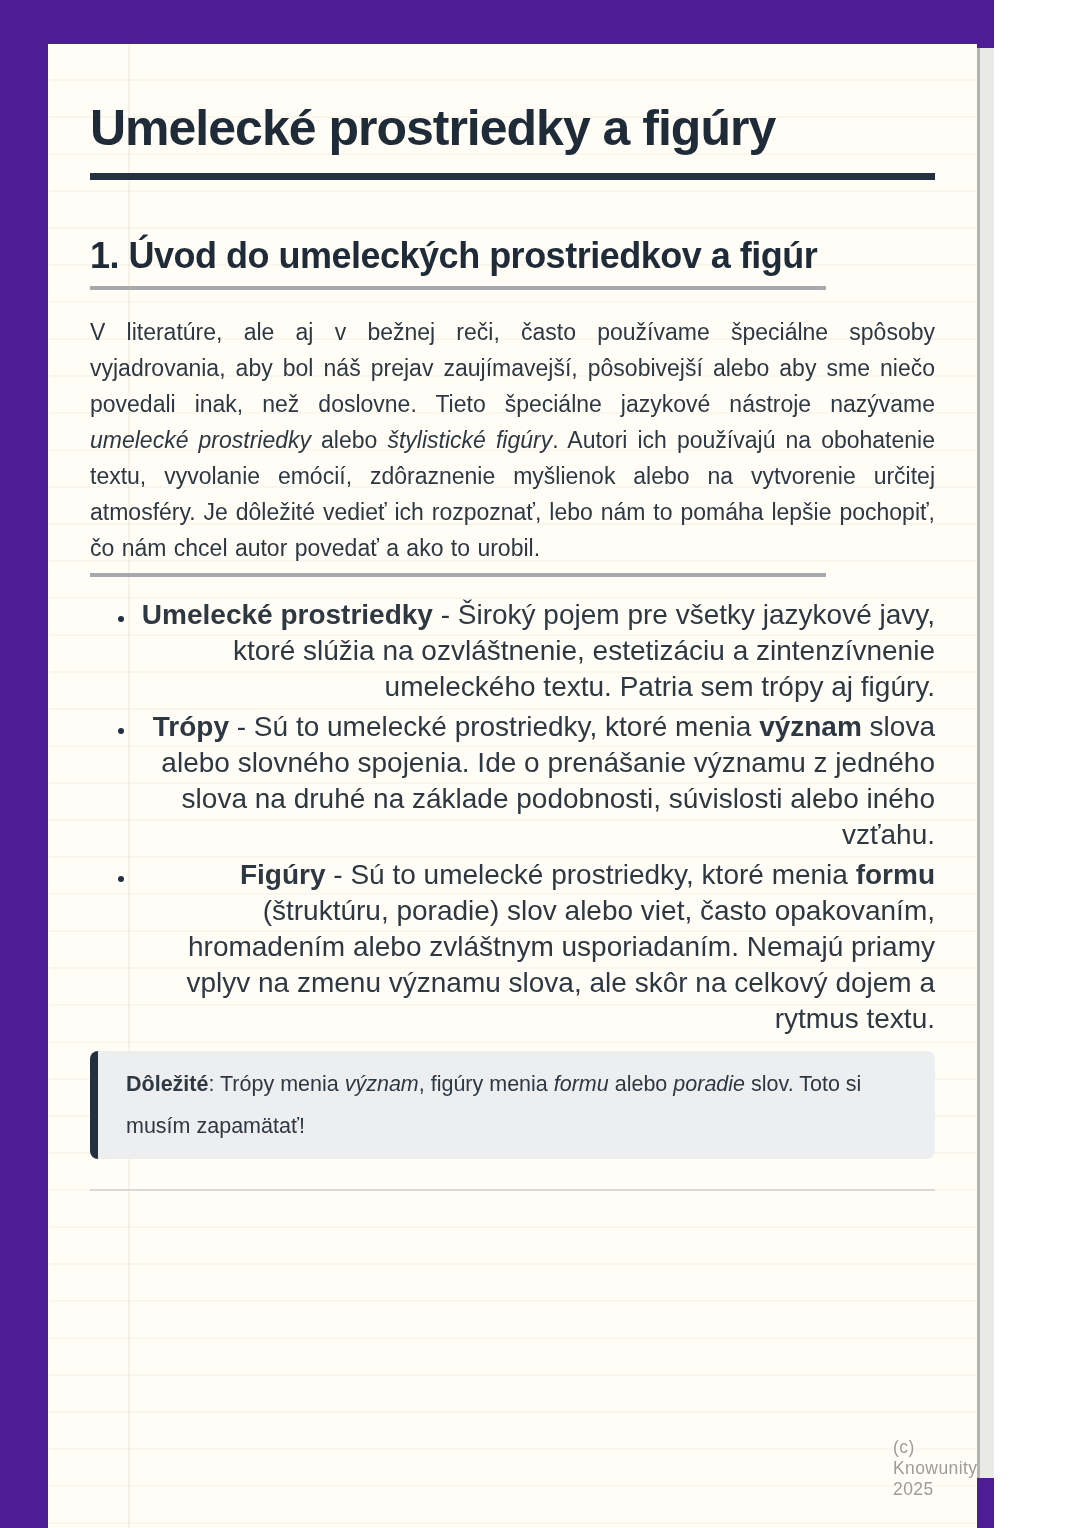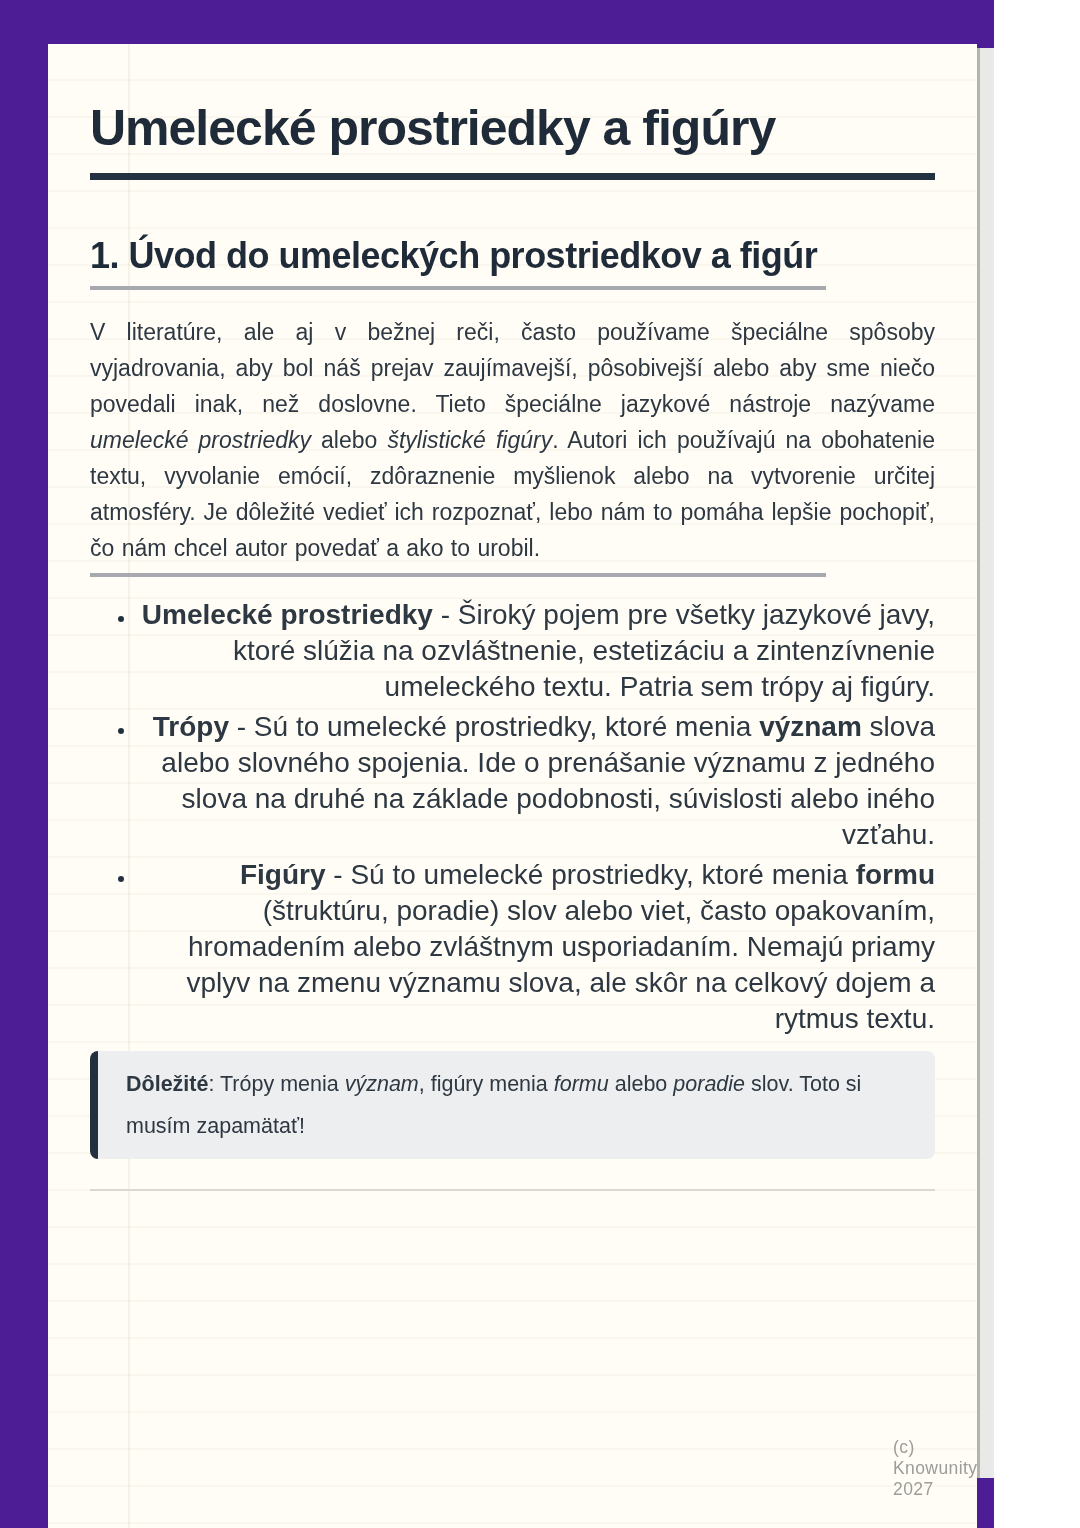--- a/index.html
+++ b/index.html
@@ -89,15 +89,15 @@
         <p><b>Dôležité</b>: Trópy menia <i>význam</i>, figúry menia <i>formu</i> alebo <i>poradie</i> slov. Toto si musím zapamätať!</p>
       </div>
 
       <hr class="divider">
 
 
     </div>
   </div>
 
   <div class="side-strip"></div>
-  <div class="watermark">(c) Knowunity 2027</div>
+  <div class="watermark">(c) Knowunity 2025</div>
 
 </div>
 
 </body></html>

